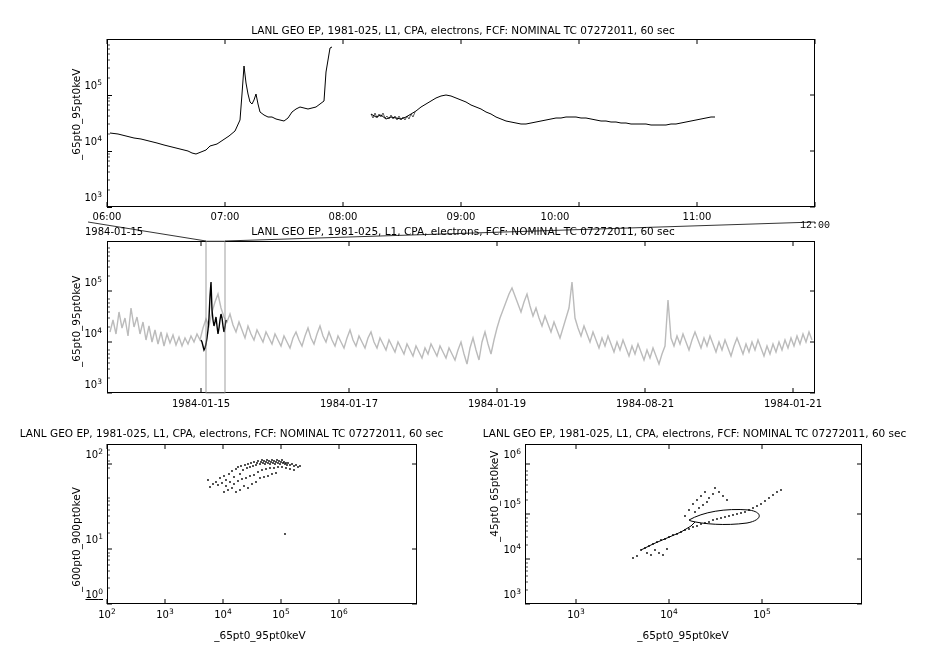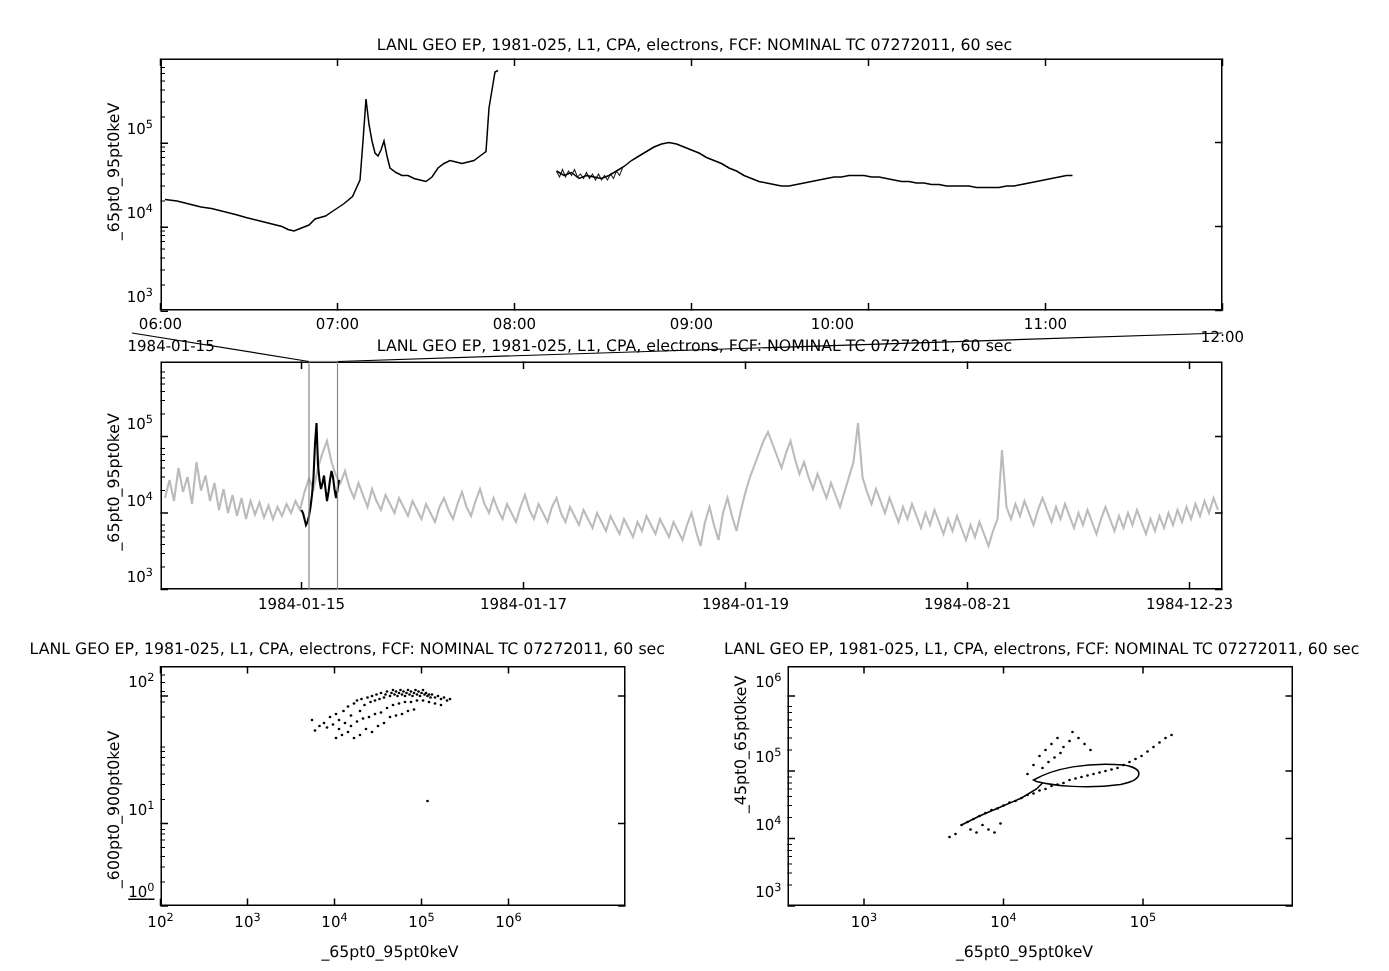--- a/index.html
+++ b/index.html
@@ -96,21 +96,21 @@
     <div class="tick" style="left:107px;top:207px;width:5px;height:1px;"></div>
     <div class="tick" style="left:107px;top:151px;width:5px;height:1px;"></div>
     <div class="tick" style="left:107px;top:95px;width:5px;height:1px;"></div>
 
     <div class="tick-label xt" style="left:82px;top:211px;width:50px;">06:00</div>
     <div class="tick-label xt" style="left:200px;top:211px;width:50px;">07:00</div>
     <div class="tick-label xt" style="left:318px;top:211px;width:50px;">08:00</div>
     <div class="tick-label xt" style="left:436px;top:211px;width:50px;">09:00</div>
     <div class="tick-label xt" style="left:530px;top:211px;width:50px;">10:00</div>
     <div class="tick-label xt" style="left:672px;top:211px;width:50px;">11:00</div>
-    <div class="tick-label xt" style="left:790px;top:220px;width:50px;">12:00</div>
+    <div class="tick-label xt" style="left:790px;top:220px;width:50px;font-family:Liberation Mono, monospace;">12:00</div>
     <div class="tick-label" style="left:85px;top:226px;">1984-01-15</div>
 
     <svg class="datalayer" width="926" height="230">
 
       <g stroke="#000" stroke-width="1">
         <line x1="107" y1="207" x2="107" y2="202"></line>
         <line x1="225" y1="207" x2="225" y2="202"></line>
         <line x1="343" y1="207" x2="343" y2="202"></line>
         <line x1="461" y1="207" x2="461" y2="202"></line>
         <line x1="579" y1="207" x2="579" y2="202"></line>
@@ -166,21 +166,21 @@
     <div class="frame" style="left:107px;top:19px;width:708px;height:152px;"></div>
 
     <div class="tick-label yt" style="left:60px;top:155px;width:42px;"><span>10</span><span class="sup">3</span></div>
     <div class="tick-label yt" style="left:60px;top:104px;width:42px;"><span>10</span><span class="sup">4</span></div>
     <div class="tick-label yt" style="left:60px;top:53px;width:42px;"><span>10</span><span class="sup">5</span></div>
 
     <div class="tick-label xt" style="left:146px;top:176px;width:110px;">1984-01-15</div>
     <div class="tick-label xt" style="left:294px;top:176px;width:110px;">1984-01-17</div>
     <div class="tick-label xt" style="left:442px;top:176px;width:110px;">1984-01-19</div>
     <div class="tick-label xt" style="left:590px;top:176px;width:110px;">1984-08-21</div>
-    <div class="tick-label xt" style="left:738px;top:176px;width:110px;">1984-12-23</div>
+    <div class="tick-label xt" style="left:738px;top:176px;width:110px;">1984-01-21</div>
 
     <svg class="datalayer" width="926" height="200">
       <g stroke="#000" stroke-width="1">
         <line x1="201" y1="171" x2="201" y2="166"></line>
         <line x1="349" y1="171" x2="349" y2="166"></line>
         <line x1="497" y1="171" x2="497" y2="166"></line>
         <line x1="645" y1="171" x2="645" y2="166"></line>
         <line x1="793" y1="171" x2="793" y2="166"></line>
         <line x1="201" y1="19" x2="201" y2="24"></line>
         <line x1="349" y1="19" x2="349" y2="24"></line>

